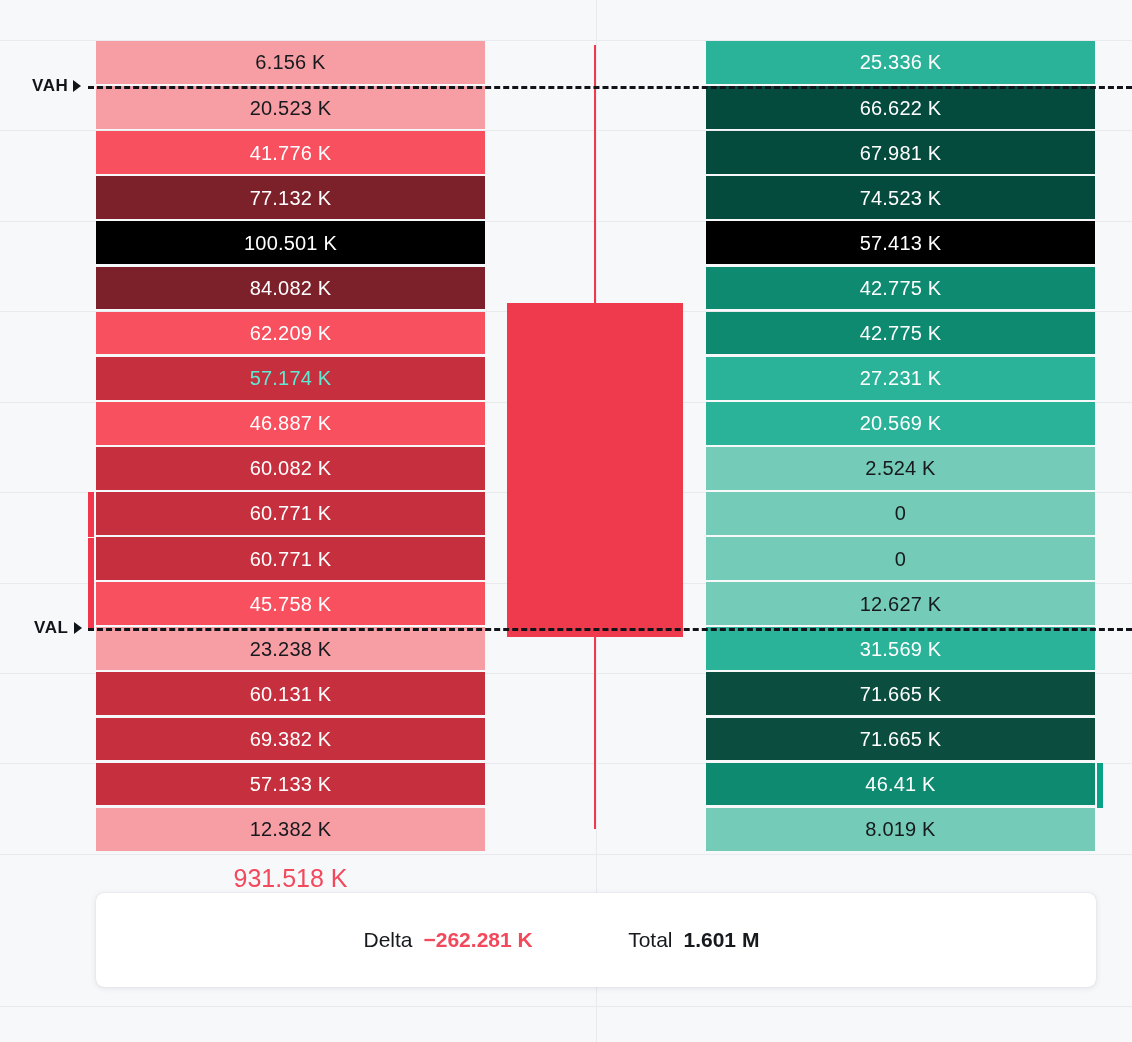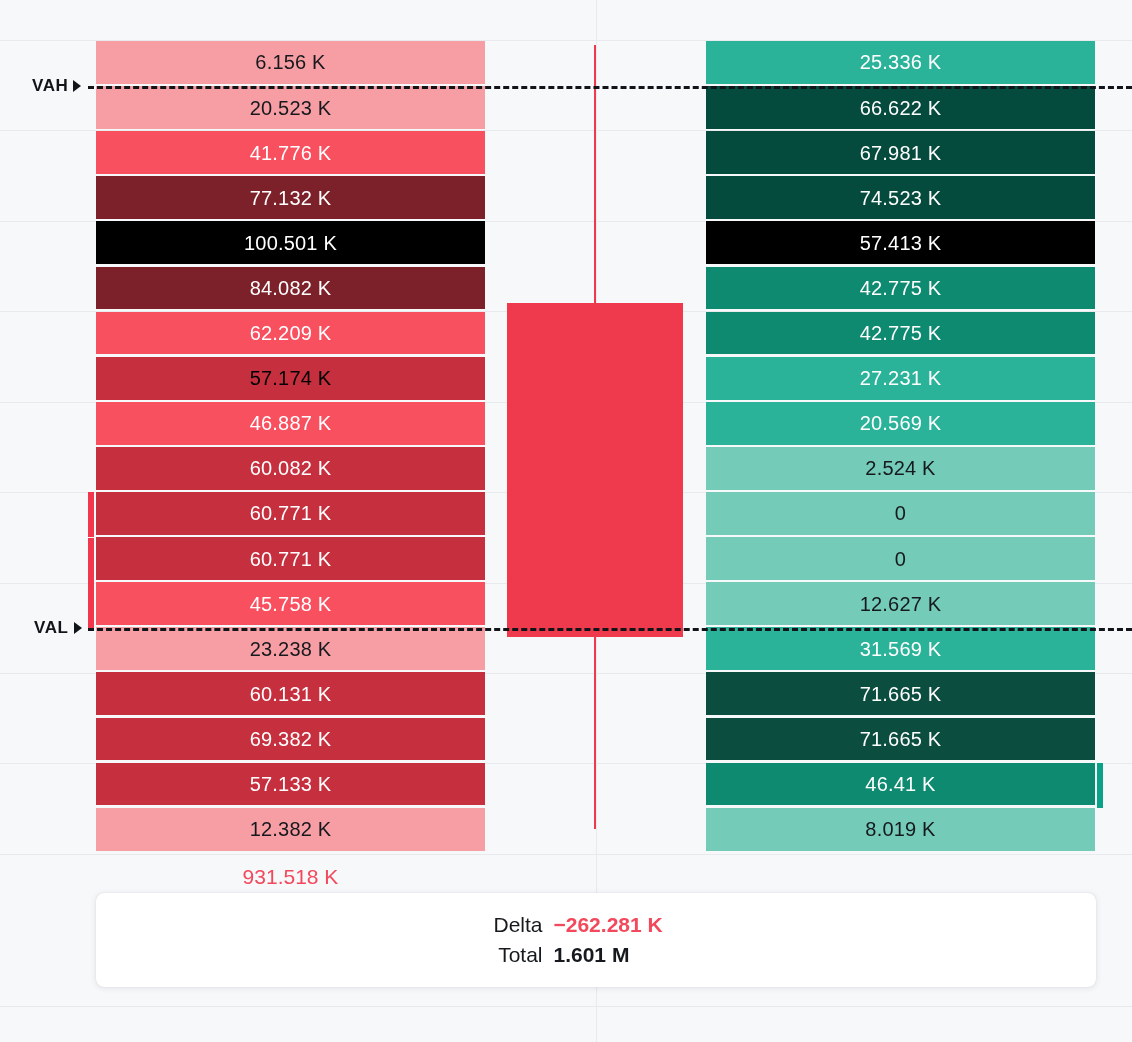--- a/index.html
+++ b/index.html
@@ -93,37 +93,36 @@
   }
 
   
   .edge-marker { position: absolute; }
 
   
   .total {
     position: absolute;
     width: 389px;
     text-align: center;
-    font-size: 21px;
+    font-size: 25px;
     line-height: 1;
     white-space: nowrap;
   }
   .total.left  { left: 96px;  color: #f2495c; }
   .total.right { left: 706px; color: #1a9e82; }
 
   
   .summary {
     position: absolute;
     left: 96px; top: 893px;
     width: 1000px; height: 94px;
     background: #ffffff;
     border-radius: 8px;
     box-shadow: 0 1px 6px rgba(20,28,45,.10), 0 0 1px rgba(20,28,45,.18);
     display: flex;
-    flex-direction: column;
     align-items: center;
     justify-content: center;
     gap: 5px;
   }
   .summary-row {
     display: flex;
     align-items: baseline;
     gap: 11px;
     font-size: 21px;
     line-height: 1.15;
@@ -175,21 +174,21 @@
       <div class="bar" style="top: 221.4px; height: 42.9px; background: rgb(0, 0, 0);">
         <span class="bar-label" style="color: rgb(255, 255, 255);">100.501 K</span>
       </div>
       <div class="bar" style="top: 266.5px; height: 42.9px; background: rgb(124, 32, 41);">
         <span class="bar-label" style="color: rgb(255, 255, 255);">84.082 K</span>
       </div>
       <div class="bar" style="top: 311.6px; height: 42.9px; background: rgb(248, 80, 95);">
         <span class="bar-label" style="color: rgb(255, 255, 255);">62.209 K</span>
       </div>
       <div class="bar" style="top: 356.7px; height: 42.9px; background: rgb(198, 48, 62);">
-        <span class="bar-label" style="color: #000000;">57.174 K</span>
+        <span class="bar-label" style="color: #5eead4;">57.174 K</span>
       </div>
       <div class="bar" style="top: 401.8px; height: 42.9px; background: rgb(248, 80, 95);">
         <span class="bar-label" style="color: rgb(255, 255, 255);">46.887 K</span>
       </div>
       <div class="bar" style="top: 446.9px; height: 42.9px; background: rgb(198, 48, 62);">
         <span class="bar-label" style="color: rgb(255, 255, 255);">60.082 K</span>
       </div>
       <div class="bar" style="top: 492px; height: 42.9px; background: rgb(198, 48, 62);">
         <span class="bar-label" style="color: rgb(255, 255, 255);">60.771 K</span>
       </div>

